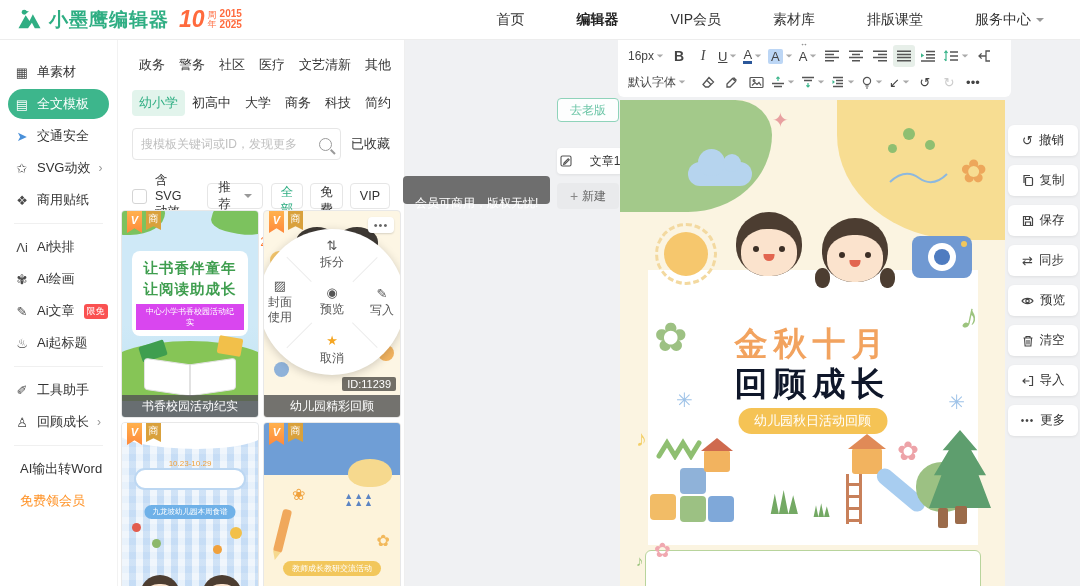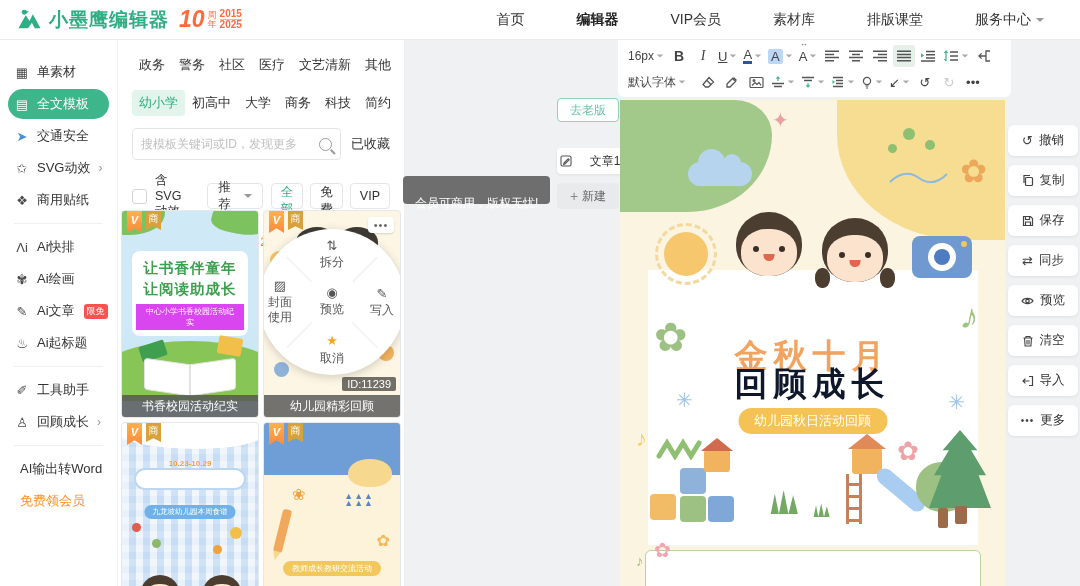--- a/index.html
+++ b/index.html
@@ -89,21 +89,21 @@
   .rm-right{right:11px;top:50%;transform:translateY(-50%);}
   .rm-bottom{bottom:9px;left:50%;transform:translateX(-50%);}
   .rm-hub{position:absolute;left:50%;top:50%;transform:translate(-50%,-50%);width:58px;height:58px;background:#fff;border-radius:50%;display:flex;flex-direction:column;align-items:center;justify-content:center;font-size:12px;color:#555;cursor:pointer;border:none;font-family:inherit;}
   .rm-ic{display:block;font-size:13px;color:#555;margin-bottom:1px;}
   .rm-bottom .rm-ic{color:#f5a623;}
 
   
   .c3{background:repeating-linear-gradient(0deg,#dcebfa 0 7px,#eef5fc 7px 14px),#eef5fc;background-blend-mode:multiply;}
   .c3::before{content:"";position:absolute;inset:0;background:repeating-linear-gradient(90deg,rgba(255,255,255,.55) 0 7px,rgba(190,215,243,.45) 7px 14px);}
   .c3 .cloudband{position:absolute;left:-6px;right:-6px;top:-8px;height:34px;background:#fff;border-radius:0 0 45% 55%;}
-  .c3 .date{position:absolute;top:36px;left:0;right:0;text-align:center;font-size:8px;font-weight:bold;color:#f0a13c;}
+  .c3 .date{position:absolute;top:36px;left:0;right:0;text-align:center;font-size:8px;font-weight:normal;color:#f0a13c;}
   .c3 .titlebox{position:absolute;left:12px;right:12px;top:45px;background:#fff;border:2px solid #bcd7f2;border-radius:16px;text-align:center;padding:4px 0 14px;}
   .c3 .tt{font-size:14px;font-weight:bold;letter-spacing:.5px;}
   .c3 .pill{position:absolute;left:50%;transform:translateX(-50%);top:82px;background:#6fb1e8;color:#fff;font-size:7.5px;padding:2px 8px;border-radius:8px;white-space:nowrap;z-index:2;}
   .kid{position:absolute;bottom:-4px;width:44px;height:58px;}
   .kid .kh{position:absolute;top:0;left:2px;width:40px;height:40px;background:#4c3d31;border-radius:50%;}
   .kid .kf{position:absolute;top:9px;left:6px;width:32px;height:28px;background:#fbe3cd;border-radius:46%;}
   .kid .kf::before,.kid .kf::after{content:"";position:absolute;top:11px;width:4px;height:4px;background:#3c2f26;border-radius:50%;}
   .kid .kf::before{left:6px;} .kid .kf::after{right:6px;}
   .dot{position:absolute;border-radius:50%;}
 
@@ -161,21 +161,21 @@
   .head .hair{position:absolute;inset:0;background:#4c3d31;border-radius:50% 50% 47% 47%;}
   .head .face{position:absolute;left:5px;right:5px;top:17px;bottom:0;background:#fbe3cd;border-radius:46%;}
   .head .face::before,.head .face::after{content:"";position:absolute;top:17px;width:6px;height:6px;background:#3c2f26;border-radius:50%;}
   .head .face::before{left:12px;} .head .face::after{right:12px;}
   .head .mouth{position:absolute;left:50%;transform:translateX(-50%);top:42px;width:11px;height:7px;background:#e2654f;border-radius:0 0 9px 9px;z-index:2;}
   .pig{position:absolute;bottom:-6px;width:15px;height:20px;background:#4c3d31;border-radius:45%;}
   .camera{position:absolute;left:292px;top:136px;width:60px;height:42px;background:#7099d2;border-radius:8px;}
   .camera::before{content:"";position:absolute;left:16px;top:7px;width:28px;height:28px;background:#fff;border-radius:50%;}
   .camera::after{content:"";position:absolute;left:22px;top:13px;width:16px;height:16px;background:#4f7cc0;border-radius:50%;}
   .cam-dot{position:absolute;right:5px;top:5px;width:6px;height:6px;background:#f2c75c;border-radius:50%;}
-  .p-title1{position:absolute;left:0;right:0;top:222px;text-align:center;font-size:33px;font-weight:bold;color:#f2a35f;letter-spacing:6px;margin-top:12px;}
+  .p-title1{position:absolute;left:0;right:0;top:222px;text-align:center;font-size:33px;font-weight:bold;color:#f2a35f;letter-spacing:6px;}
   .p-title2{position:absolute;left:0;right:0;top:262px;text-align:center;font-size:33px;font-weight:bold;color:#0f172a;letter-spacing:6px;}
   .p-badge{position:absolute;left:50%;transform:translateX(-50%);top:308px;background:#f5c355;color:#fff;font-size:13px;padding:4px 16px;border-radius:14px;white-space:nowrap;}
   .deco{position:absolute;}
   .blocks{position:absolute;left:30px;top:358px;width:110px;height:66px;}
   .blk{position:absolute;width:26px;height:26px;border-radius:4px;}
   .bhouse{position:absolute;left:54px;top:-8px;width:26px;height:22px;background:#f2b35f;border-radius:3px;}
   .bhouse::before{content:"";position:absolute;left:-3px;top:-12px;border-left:16px solid transparent;border-right:16px solid transparent;border-bottom:13px solid #cf6a4e;}
   .grass{background:#74a964;clip-path:polygon(8% 100%,20% 22%,32% 100%,46% 8%,60% 100%,74% 28%,88% 100%);position:absolute;}
   .ladder{position:absolute;width:16px;height:50px;background:
     linear-gradient(#c8805a,#c8805a) left/3px 100% no-repeat,

